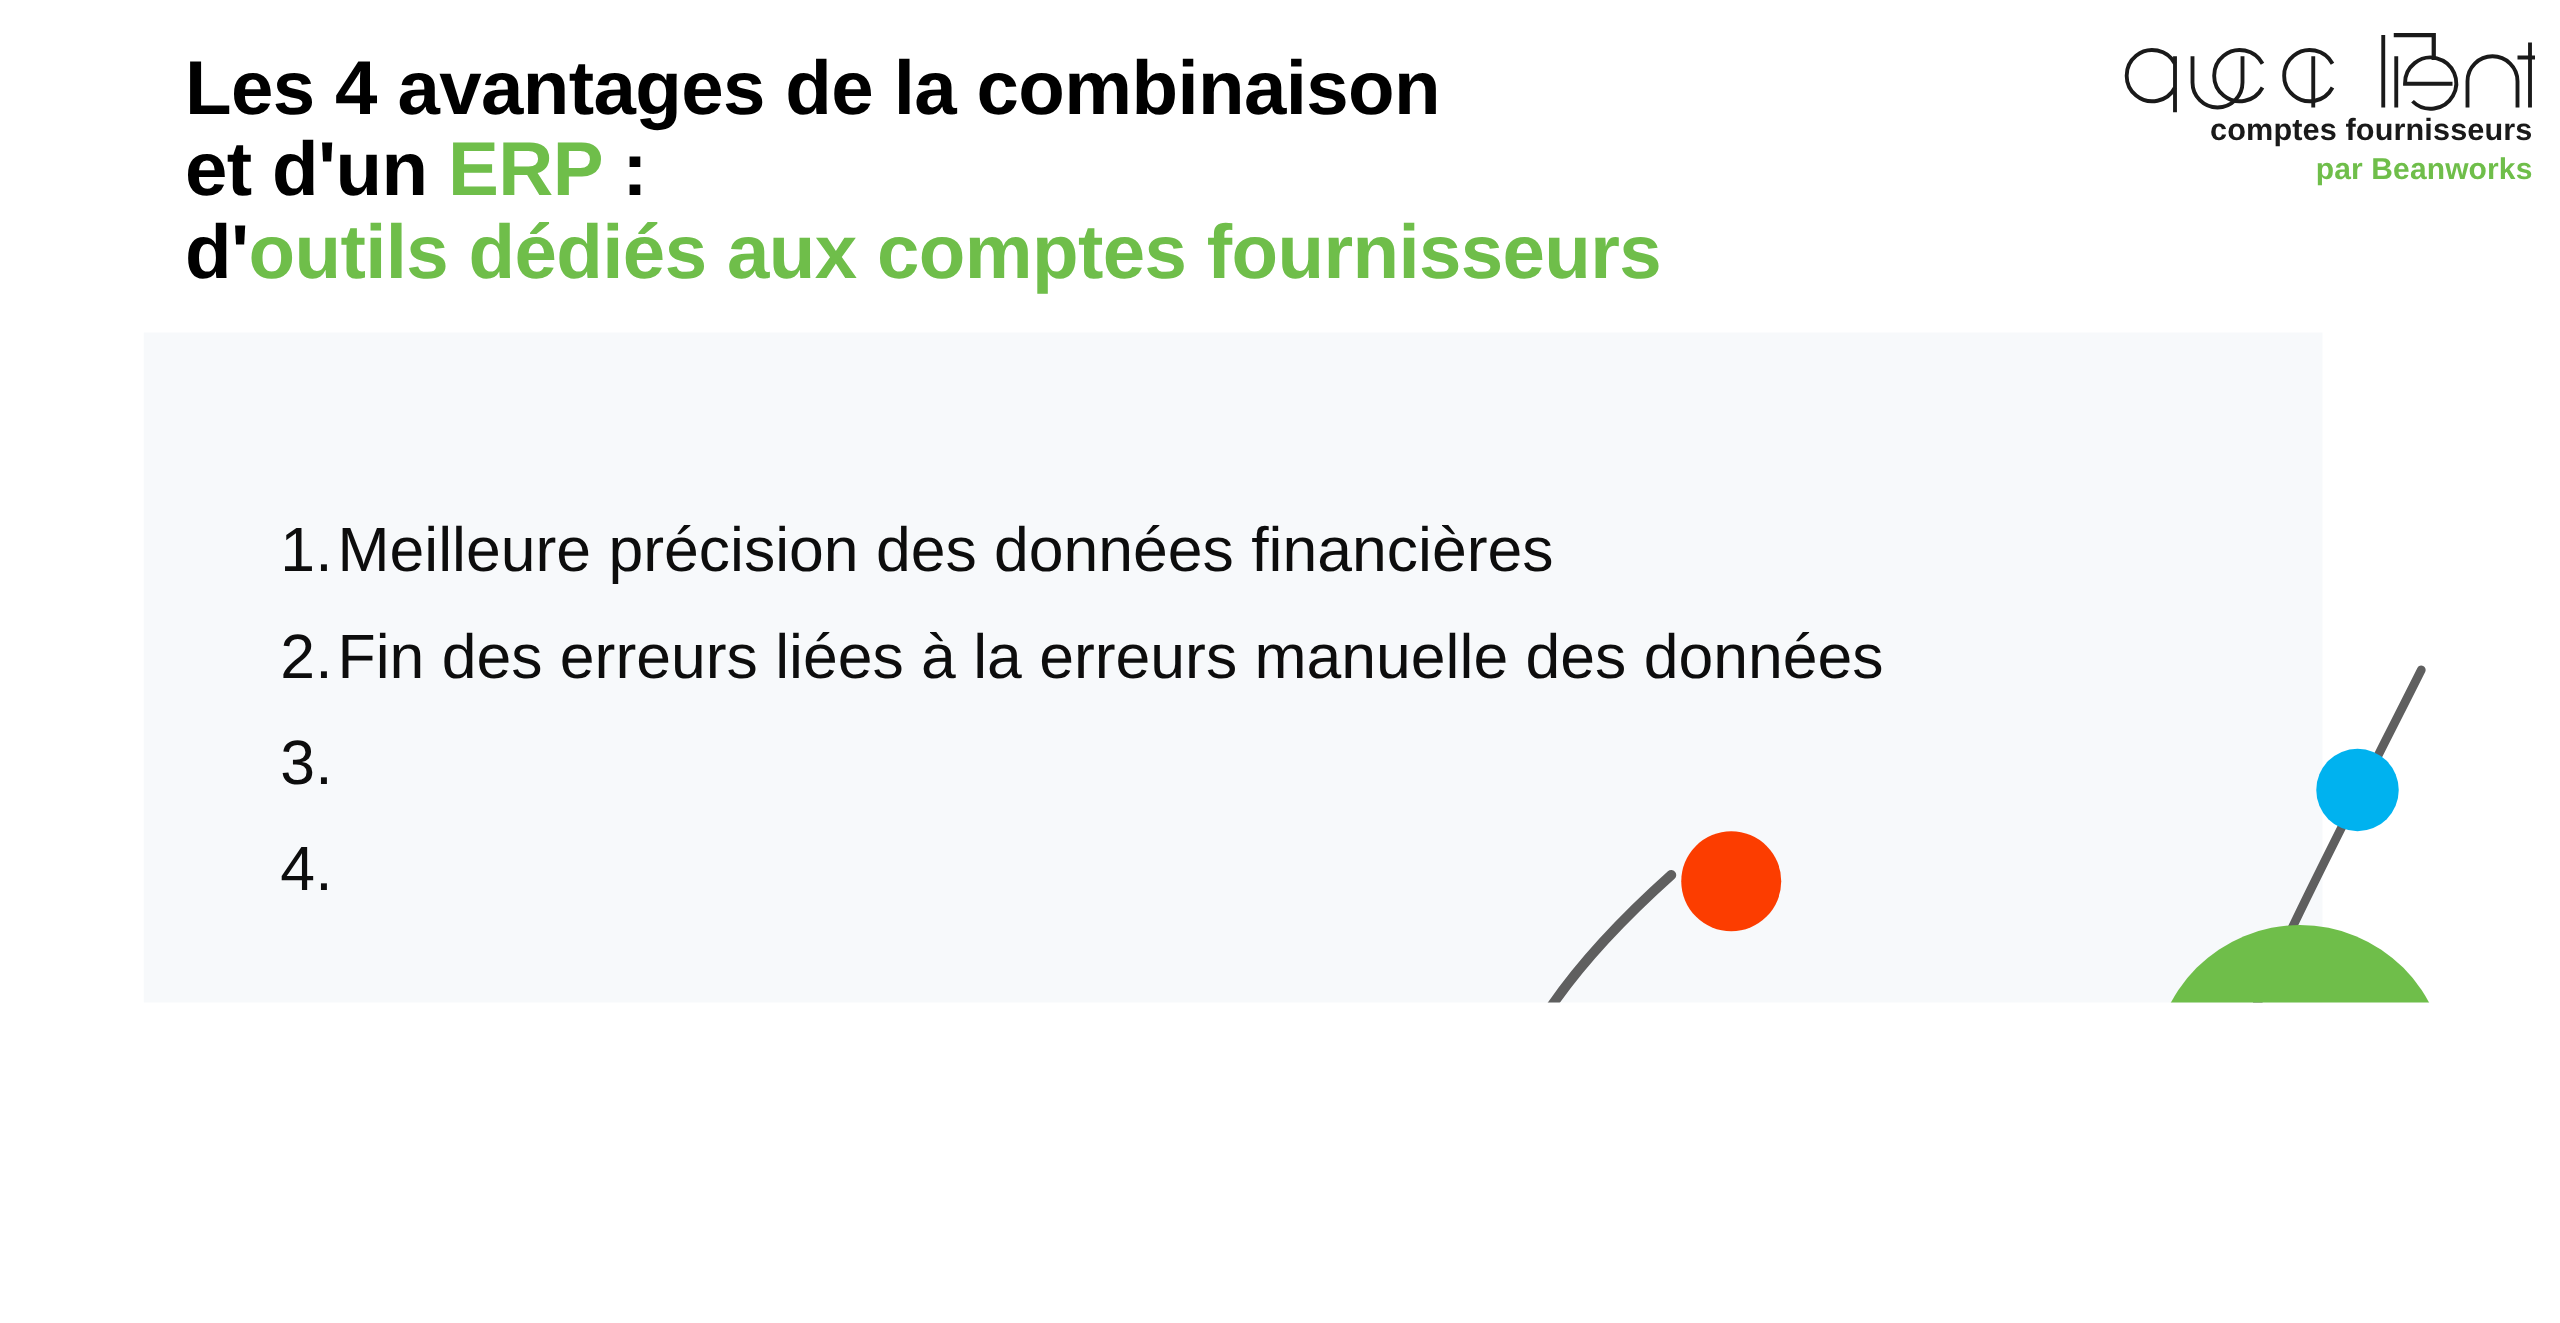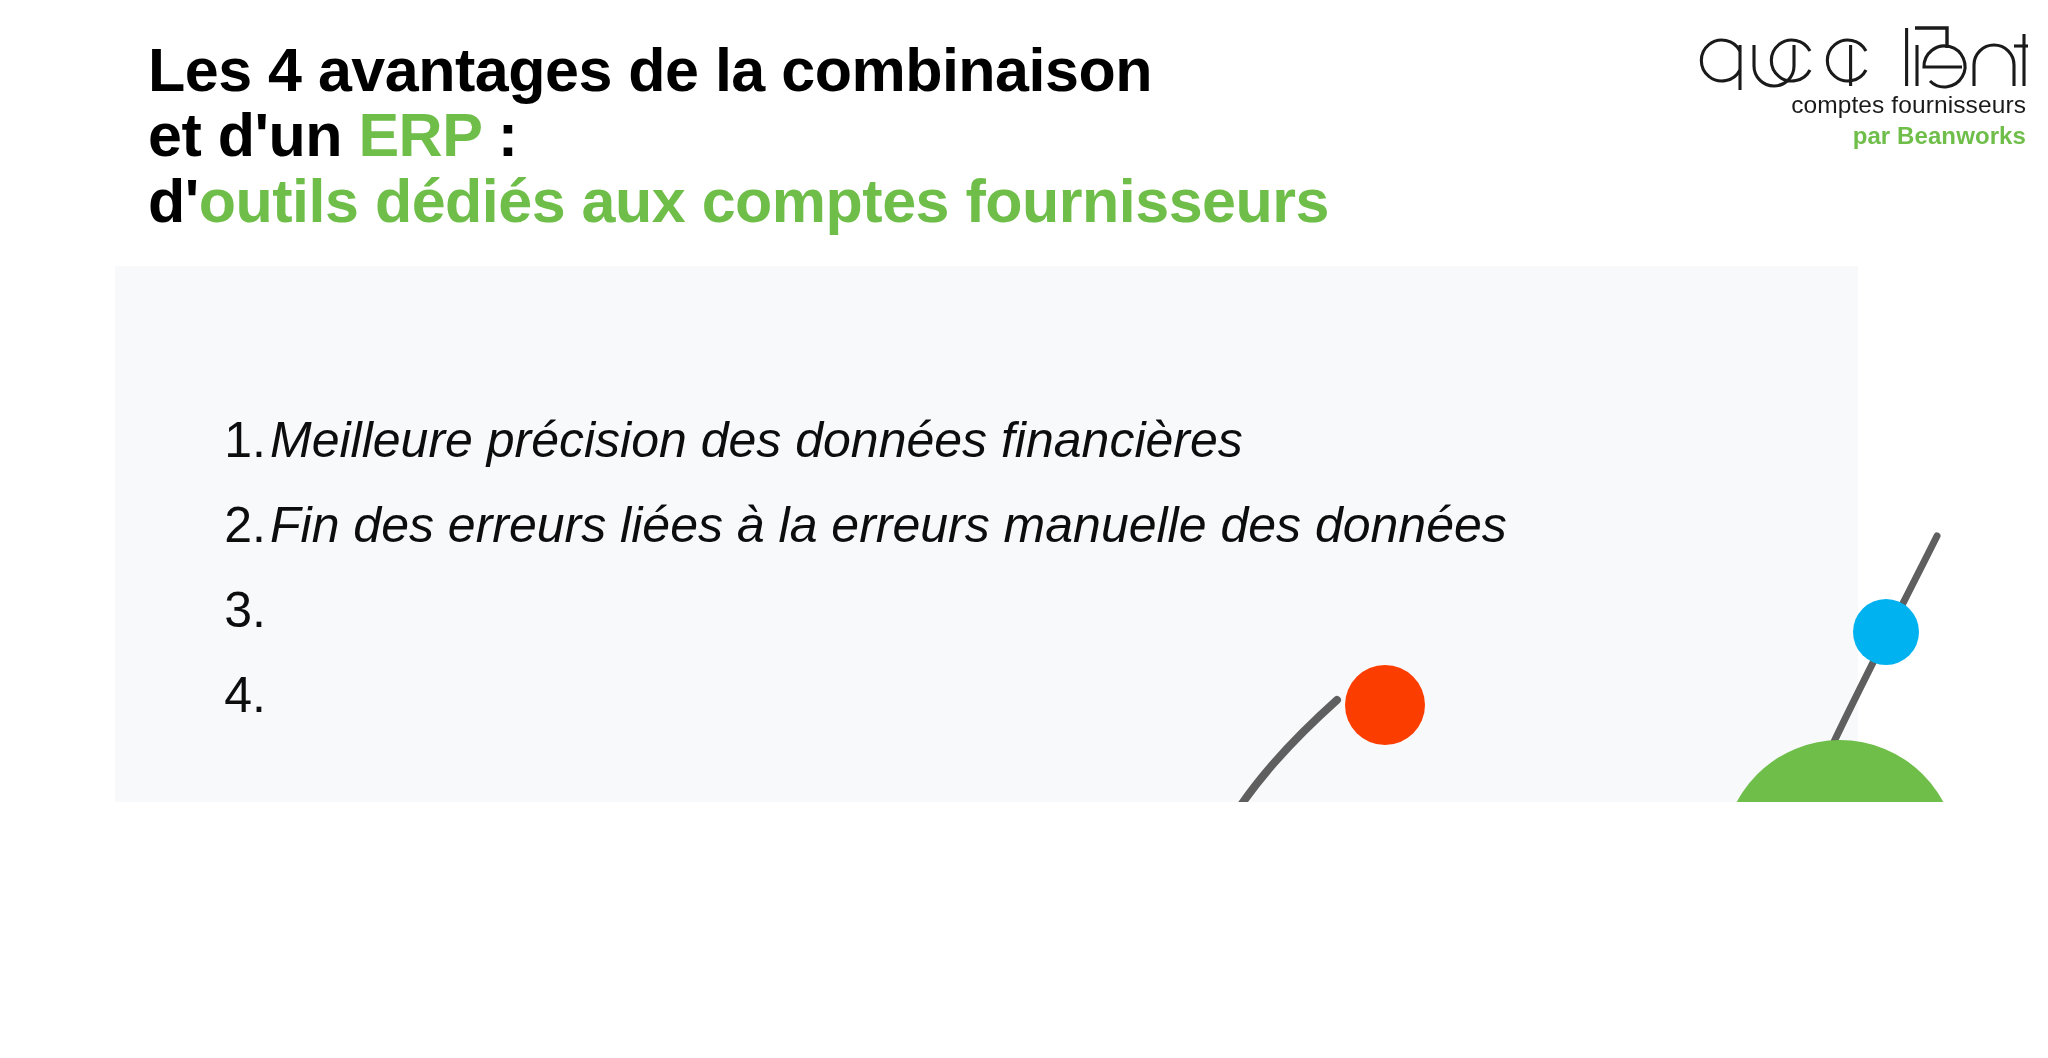--- a/index.html
+++ b/index.html
@@ -81,37 +81,36 @@
     font-weight: 400;
     color: #0d0d0d;
     flex: 0 0 auto;
   }
   .benefit-text {
     font-size: 50px;
     font-weight: 400;
     color: #0d0d0d;
     white-space: nowrap;
     padding-left: 4px;
-    font-style: italic;
   }
 
   
   #logo {
     position: absolute;
     right: 20px;
     top: 24px;
     z-index: 6;
     text-align: right;
   }
   #logo-wordmark {
     display: block;
   }
   #logo-tagline {
     font-size: 24.5px;
-    font-weight: 400;
+    font-weight: 700;
     color: #1a1a1a;
     letter-spacing: 0.1px;
     line-height: 1em;
     margin-top: 3px;
     margin-right: 2px;
   }
   #logo-partner {
     font-size: 24px;
     font-weight: bold;
     color: #6fbe4a;

